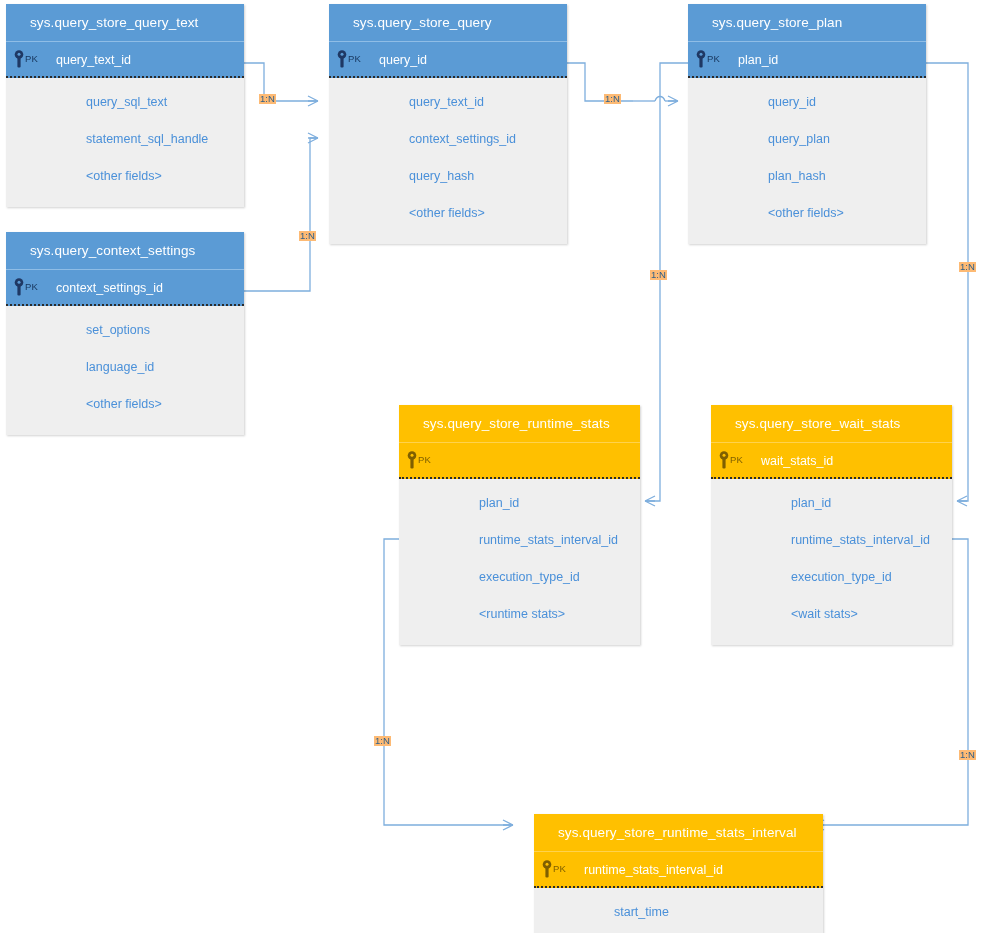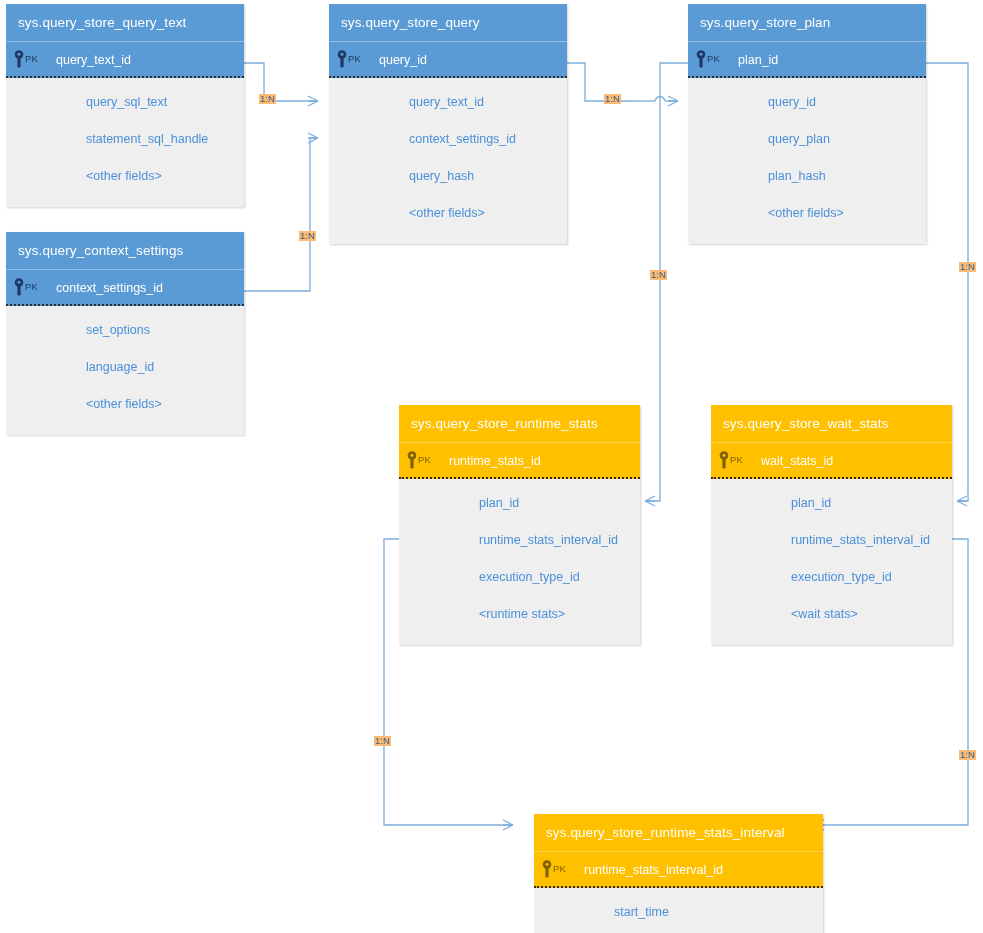--- a/index.html
+++ b/index.html
@@ -16,21 +16,21 @@
   .entity{
     position:absolute;
     box-sizing:border-box;
     background:#efefef;
     box-shadow:1px 1px 2px rgba(0,0,0,0.18);
   }
   .ent-title{
     box-sizing:border-box;
     height:38px;
     line-height:38px;
-    padding-left:12px;
+    padding-left:24px;
     color:#ffffff;
     font-size:13.5px;
     letter-spacing:0.1px;
     white-space:nowrap;
     overflow:hidden;
   }
   .ent-pk{
     box-sizing:border-box;
     height:36px;
     line-height:36px;
@@ -218,21 +218,20 @@
     <div class="ent-title">sys.query_store_runtime_stats</div>
     <div class="ent-pk">
       <span class="keywrap">
         <svg width="11" height="18" viewBox="0 0 11 18">
             <circle class="keyglyph" cx="5" cy="4.5" r="4.3"></circle>
             <rect class="keyglyph" x="3.4" y="6" width="3.2" height="11.5" rx="1.1"></rect>
             <circle cx="5" cy="4.3" r="1.5" fill="#ffc000"></circle>
           </svg>
         <span class="pklabel">PK</span>
       </span>
-      <span class="pkname">runtime_stats_id</span>
     </div>
     <div class="ent-body">
       <div class="field">plan_id</div>
       <div class="field">runtime_stats_interval_id</div>
       <div class="field">execution_type_id</div>
       <div class="field">&lt;runtime stats&gt;</div>
     </div>
   </div>
 
   <div class="entity orange" style="left:711px;top:405px;width:241px;">

